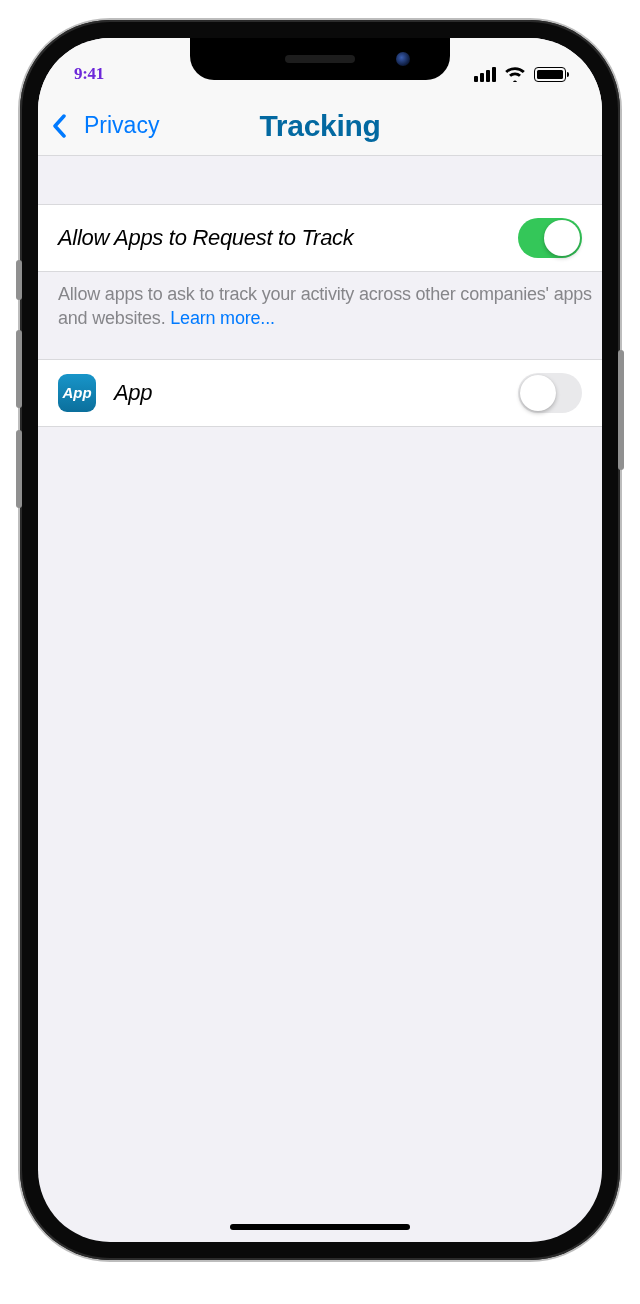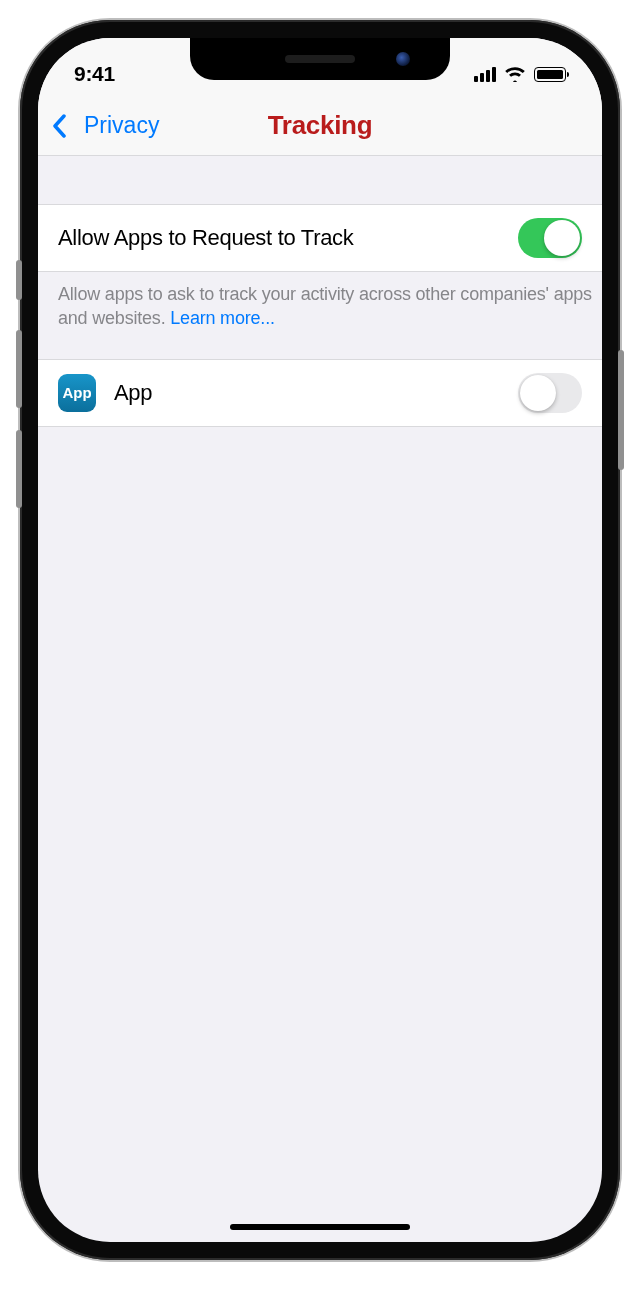--- a/index.html
+++ b/index.html
@@ -82,24 +82,25 @@
     .status-bar {
       height: 58px;
       display: flex;
       justify-content: space-between;
       align-items: center;
       padding: 0 36px;
       padding-top: 14px;
       background: #f8f8f8;
     }
     .status-time {
-      font-size: 21px;
+      font-size: 17px;
       font-weight: 600;
       letter-spacing: -0.3px;
-      color: #000000;
+      color: #6d28d9;
+      font-family: Liberation Serif, serif;
     }
     .status-icons {
       display: flex;
       align-items: center;
       gap: 8px;
     }
     .cell-bars {
       display: flex;
       align-items: flex-end;
       gap: 2px;
@@ -157,38 +158,39 @@
       bottom: 0;
       display: flex;
       align-items: center;
       gap: 16px;
       color: #007aff;
       font-size: 23px;
       cursor: pointer;
     }
     .nav-back svg { display:block; }
     .nav-title {
-      font-size: 26px;
+      font-size: 30px;
       font-weight: 600;
-      color: #b91c1c;
+      color: #0369a1;
       letter-spacing: -0.3px;
     }
 
     
     .content {
       background: #f2f1f6;
     }
     .group-spacer { height: 48px; }
 
     .row {
       background: #fff;
       display: flex;
       align-items: center;
       padding: 13px 20px;
       min-height: 58px;
+      font-style: italic;
     }
     .row-border-top { border-top: 1px solid #d9d9dc; }
     .row-border-bottom { border-bottom: 1px solid #d9d9dc; }
     .row-label {
       flex: 1;
       font-size: 22px;
       color: #000;
       letter-spacing: -0.3px;
     }
 

